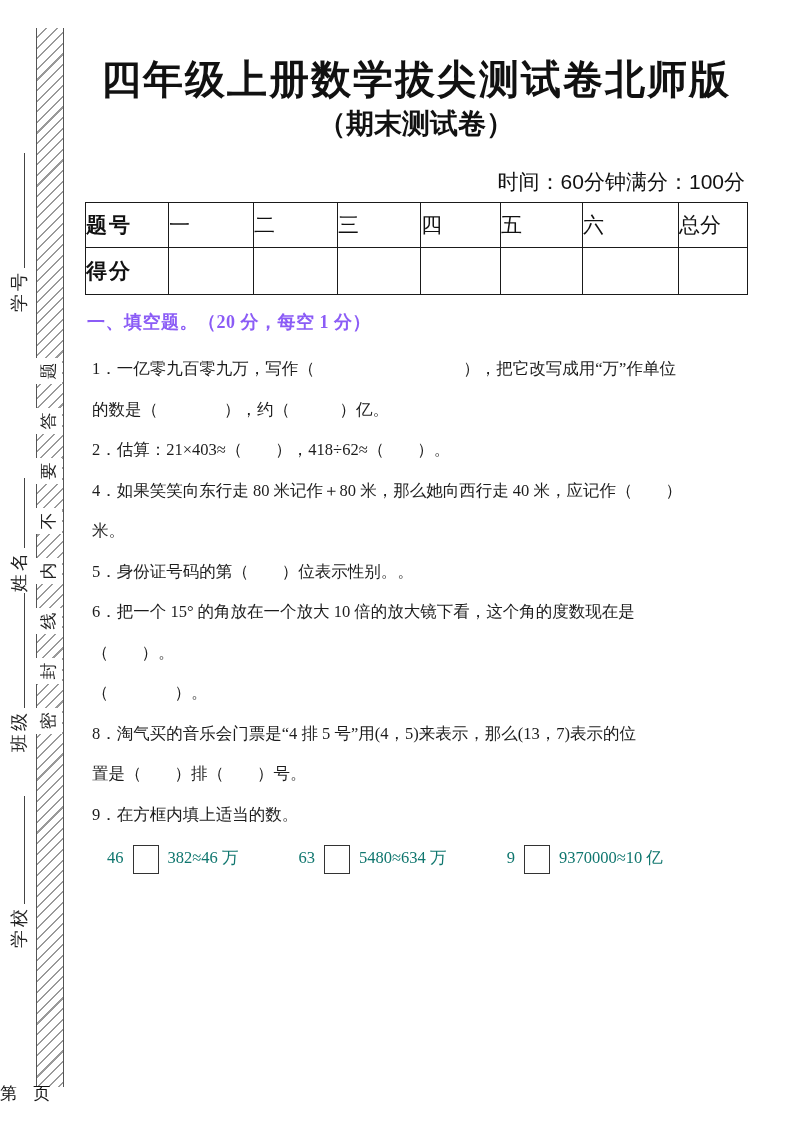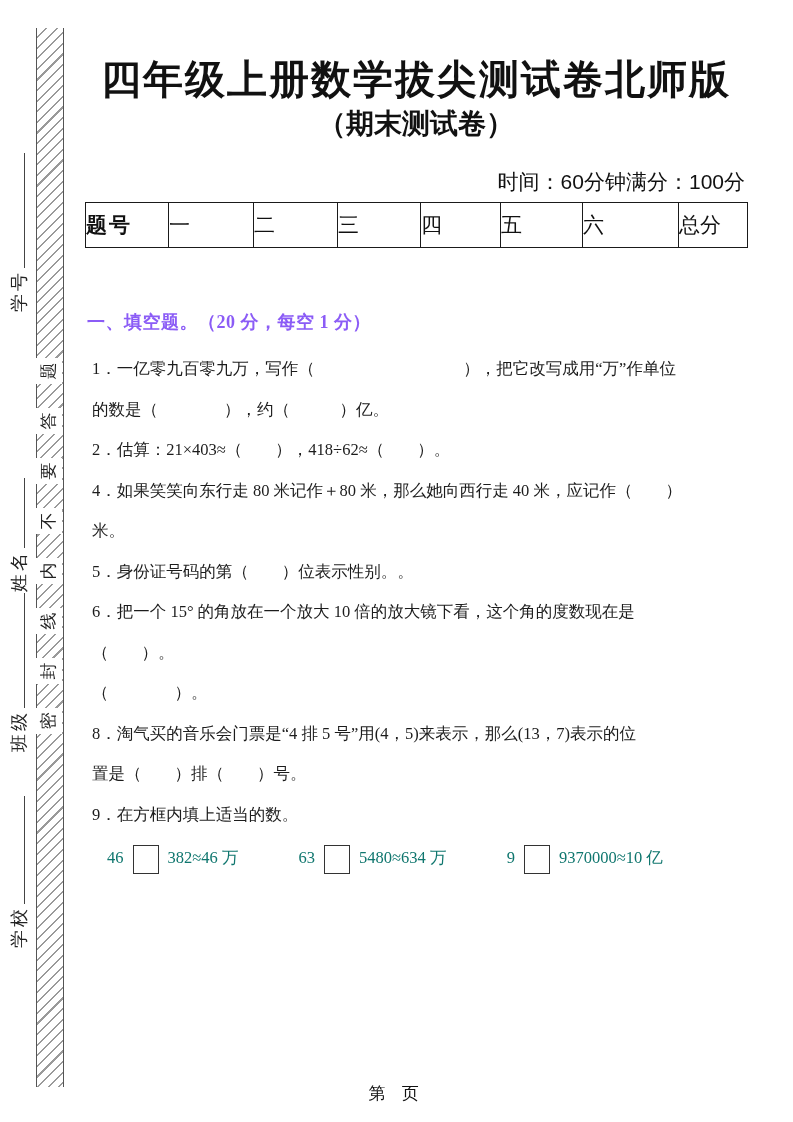--- a/index.html
+++ b/index.html
@@ -60,21 +60,21 @@
   .fill-row{
     height:46px; line-height:46px; font-size:16.5px; padding-left:15px;
     white-space:nowrap; color:#0f766e;
   }
   .fill-group{display:inline-block; margin-right:56px;}
   .fill-box{
     display:inline-block; width:24px; height:27px; border:1.2px solid #333;
     vertical-align:middle; margin:0 9px; background:#fff;
   }
   .footer{
-    position:absolute; top:1082px; left:0; width:793px; text-align:center;
+    position:absolute; top:1082px; left:0; width:793px; text-align:left;
     font-size:17px; letter-spacing:6px; color:#111;
   }
 </style>
 </head>
 <body>
 
 <div class="page">
 
   <div class="seal-band"></div>
 
@@ -123,20 +123,30 @@
           <tr class="r1">
         <td class="lab">题号</td>
         <td>一</td>
         <td>二</td>
         <td>三</td>
         <td>四</td>
         <td>五</td>
         <td>六</td>
         <td>总分</td>
       </tr>
+      <tr class="r2">
+        <td class="lab">得分</td>
+        <td></td>
+        <td></td>
+        <td></td>
+        <td></td>
+        <td></td>
+        <td></td>
+        <td></td>
+      </tr>
     </tbody>
       </table>
 
     <h2 class="section-heading">一、填空题。（20 分，每空 1 分）</h2>
 
     <div class="q-lines">
       <div class="q-line">1．一亿零九百零九万，写作（　　　　　　　　　），把它改写成用“万”作单位</div>
       <div class="q-line">的数是（　　　　），约（　　　）亿。</div>
       <div class="q-line">2．估算：21×403≈（　　），418÷62≈（　　）。</div>
       <div class="q-line">4．如果笑笑向东行走 80 米记作＋80 米，那么她向西行走 40 米，应记作（　　）</div>

